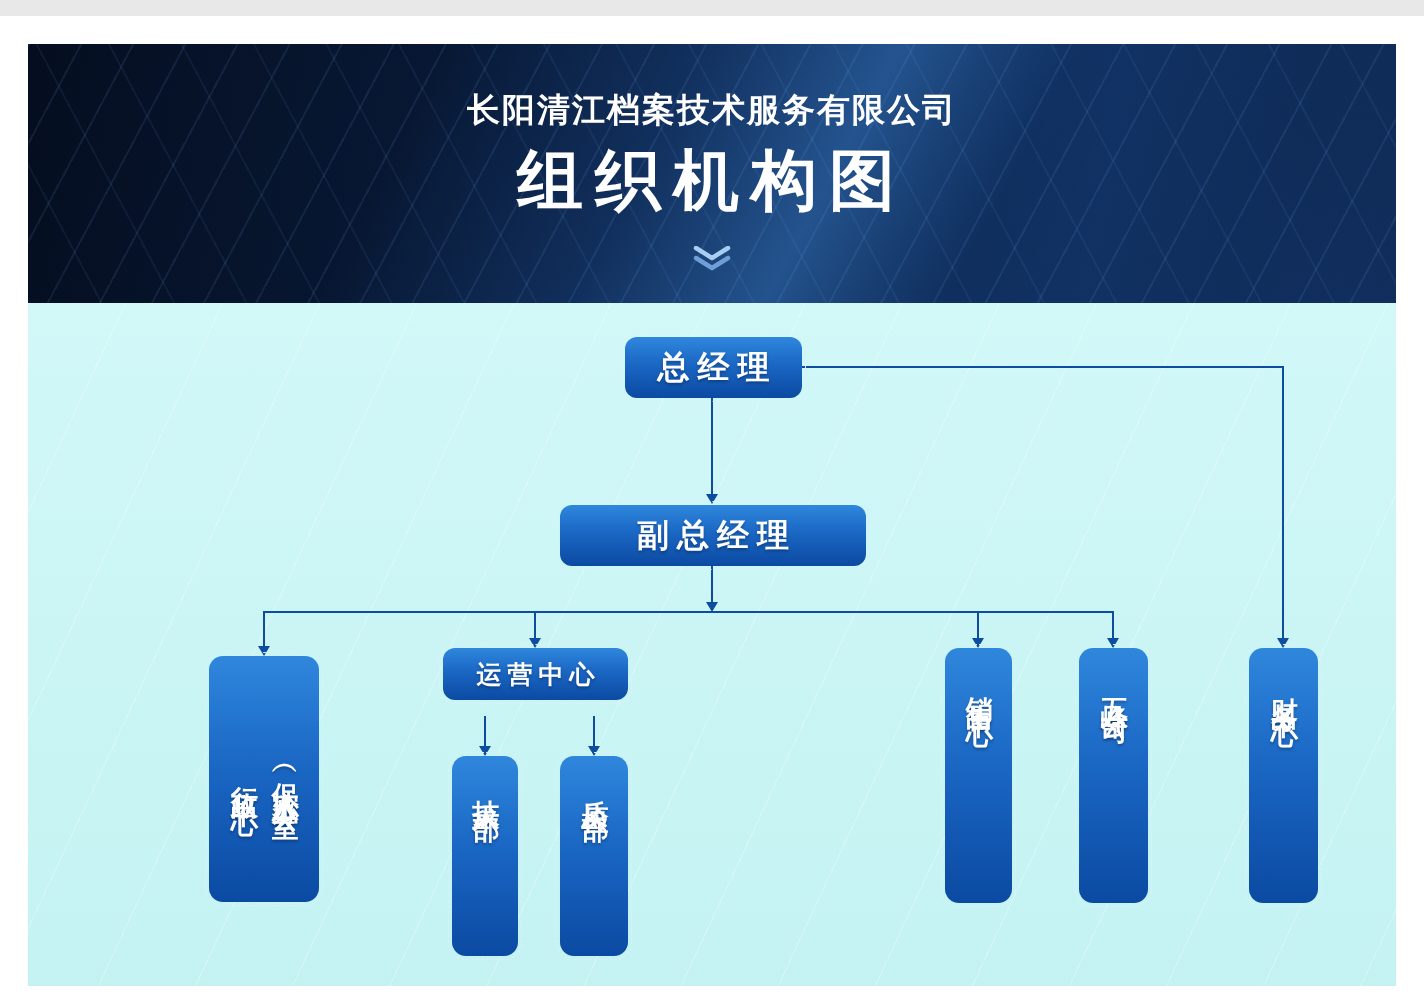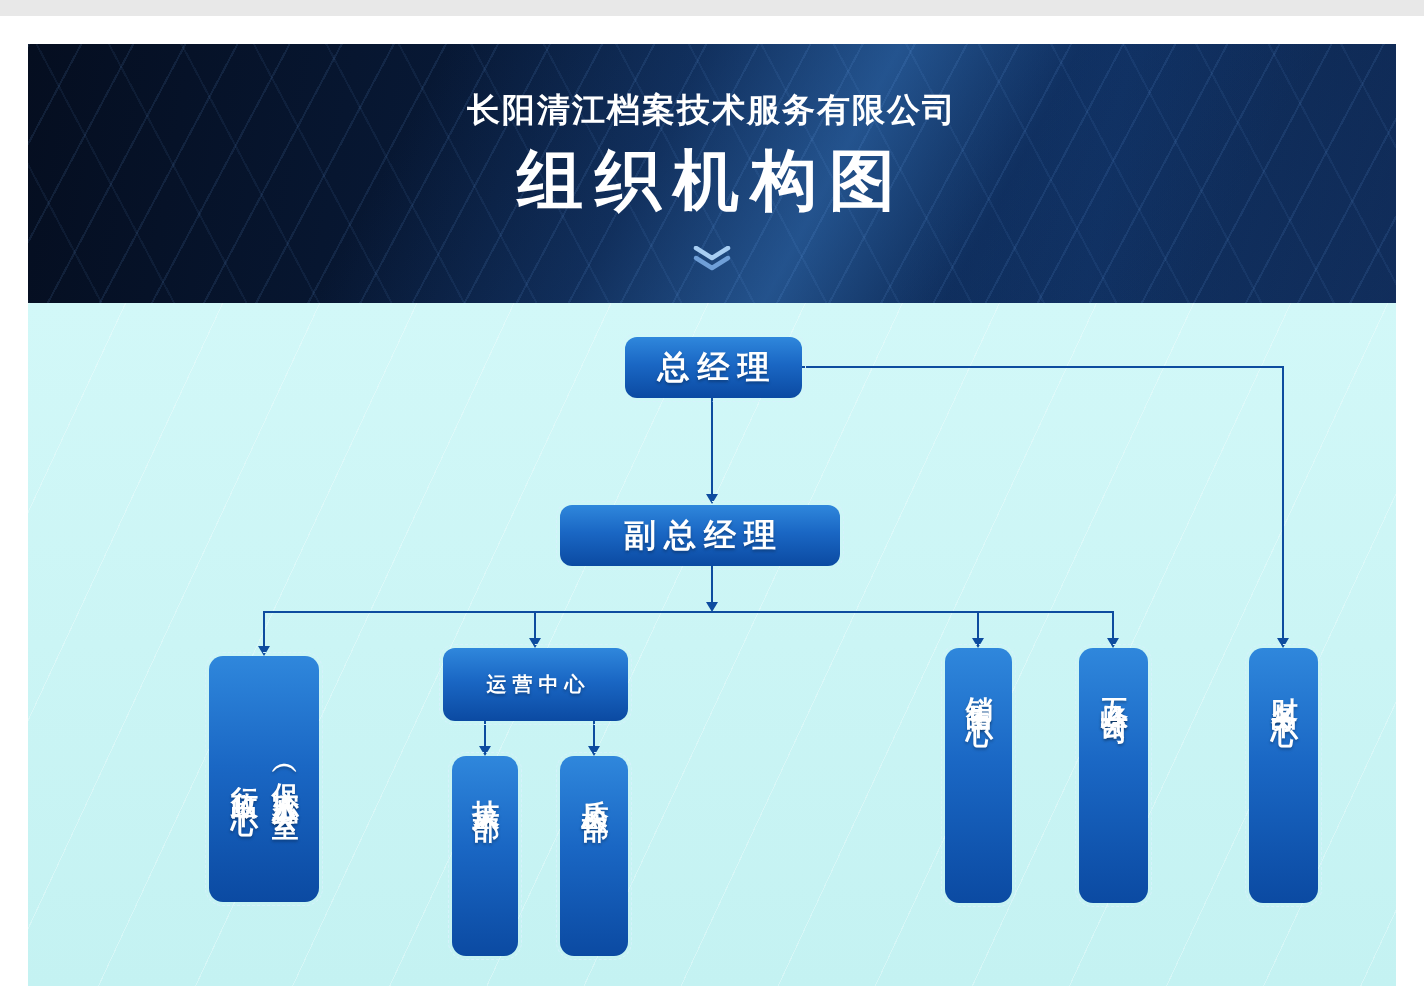--- a/index.html
+++ b/index.html
@@ -75,23 +75,23 @@
     box-sizing:border-box;
     text-align:center;
   }
   .node.h{font-size:32px;letter-spacing:8px;text-indent:8px;}
   .node.v{align-items:flex-start;border-radius:14px;}
   .vtext{
     writing-mode:vertical-rl;text-orientation:mixed;
     font-size:27px;letter-spacing:7px;line-height:1.25;
   }
   #node-gm{left:625px;top:321px;width:177px;height:61px;}
-  #node-dgm{left:560px;top:489px;width:280px;height:61px;}
+  #node-dgm{left:560px;top:489px;width:306px;height:61px;}
   #node-admin{left:209px;top:640px;width:110px;height:246px;align-items:center;gap:7px;}
-  #node-ops{left:443px;top:632px;width:185px;height:73px;font-size:20px;letter-spacing:6px;text-indent:6px;}
+  #node-ops{left:443px;top:632px;width:185px;height:52px;font-size:25px;letter-spacing:6px;text-indent:6px;}
   #node-tech{left:452px;top:740px;width:66px;height:200px;padding-top:22px;}
   #node-qc{left:560px;top:740px;width:68px;height:200px;padding-top:22px;}
   #node-sales{left:945px;top:632px;width:67px;height:255px;padding-top:28px;}
   #node-wufeng{left:1079px;top:632px;width:69px;height:255px;padding-top:28px;}
   #node-finance{left:1249px;top:632px;width:69px;height:255px;padding-top:28px;}
 </style>
 </head>
 <body>
 
 <div class="page">

